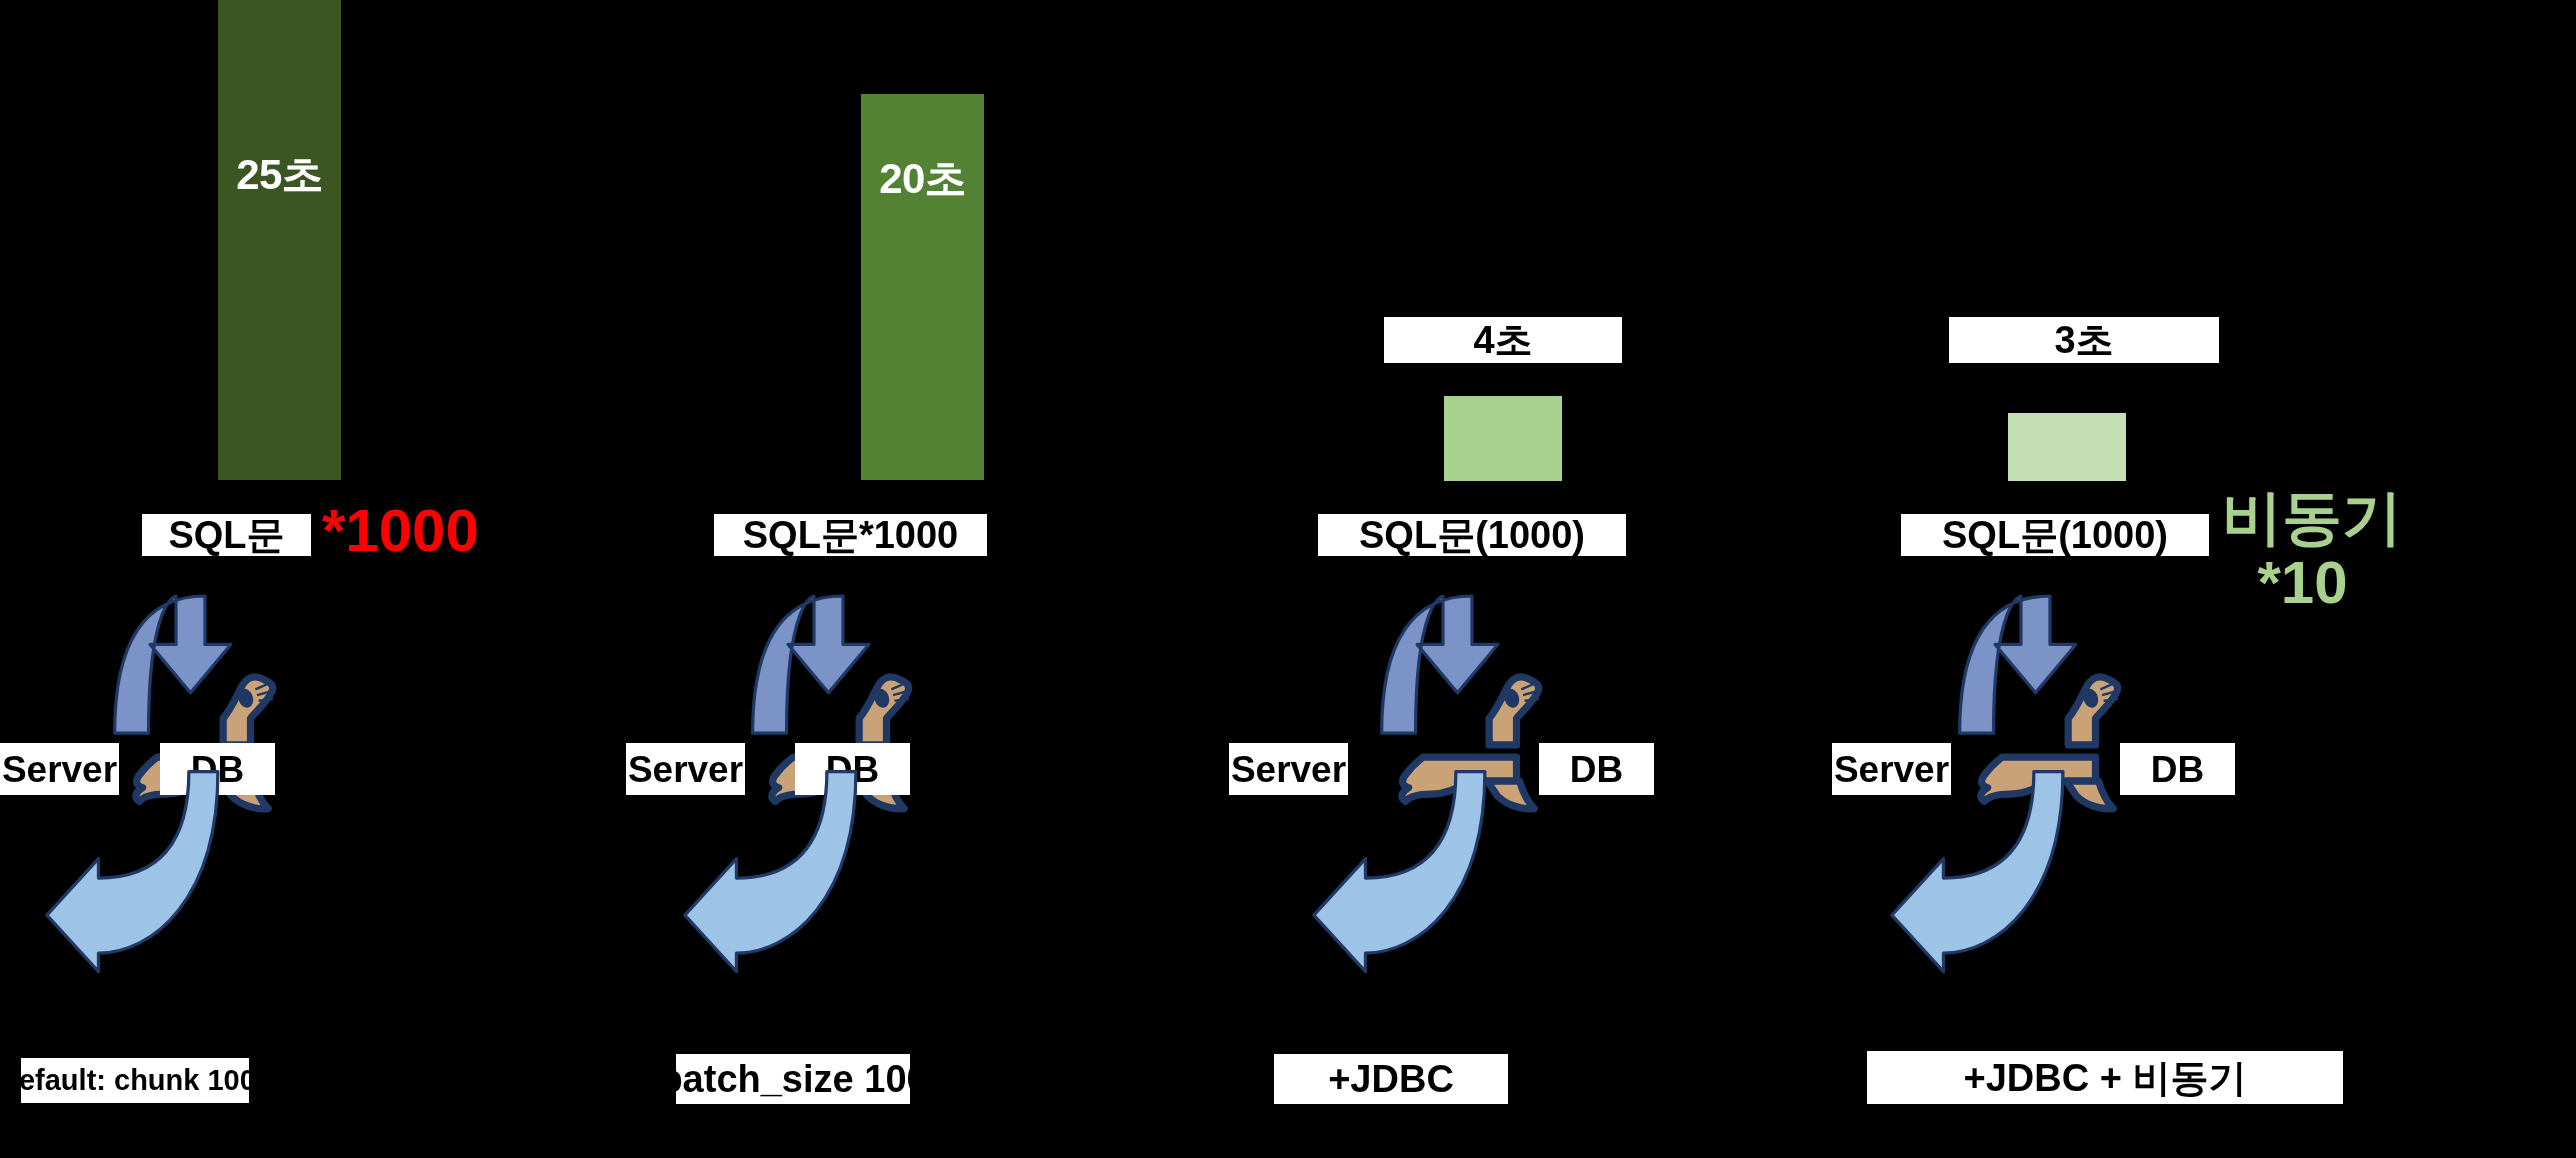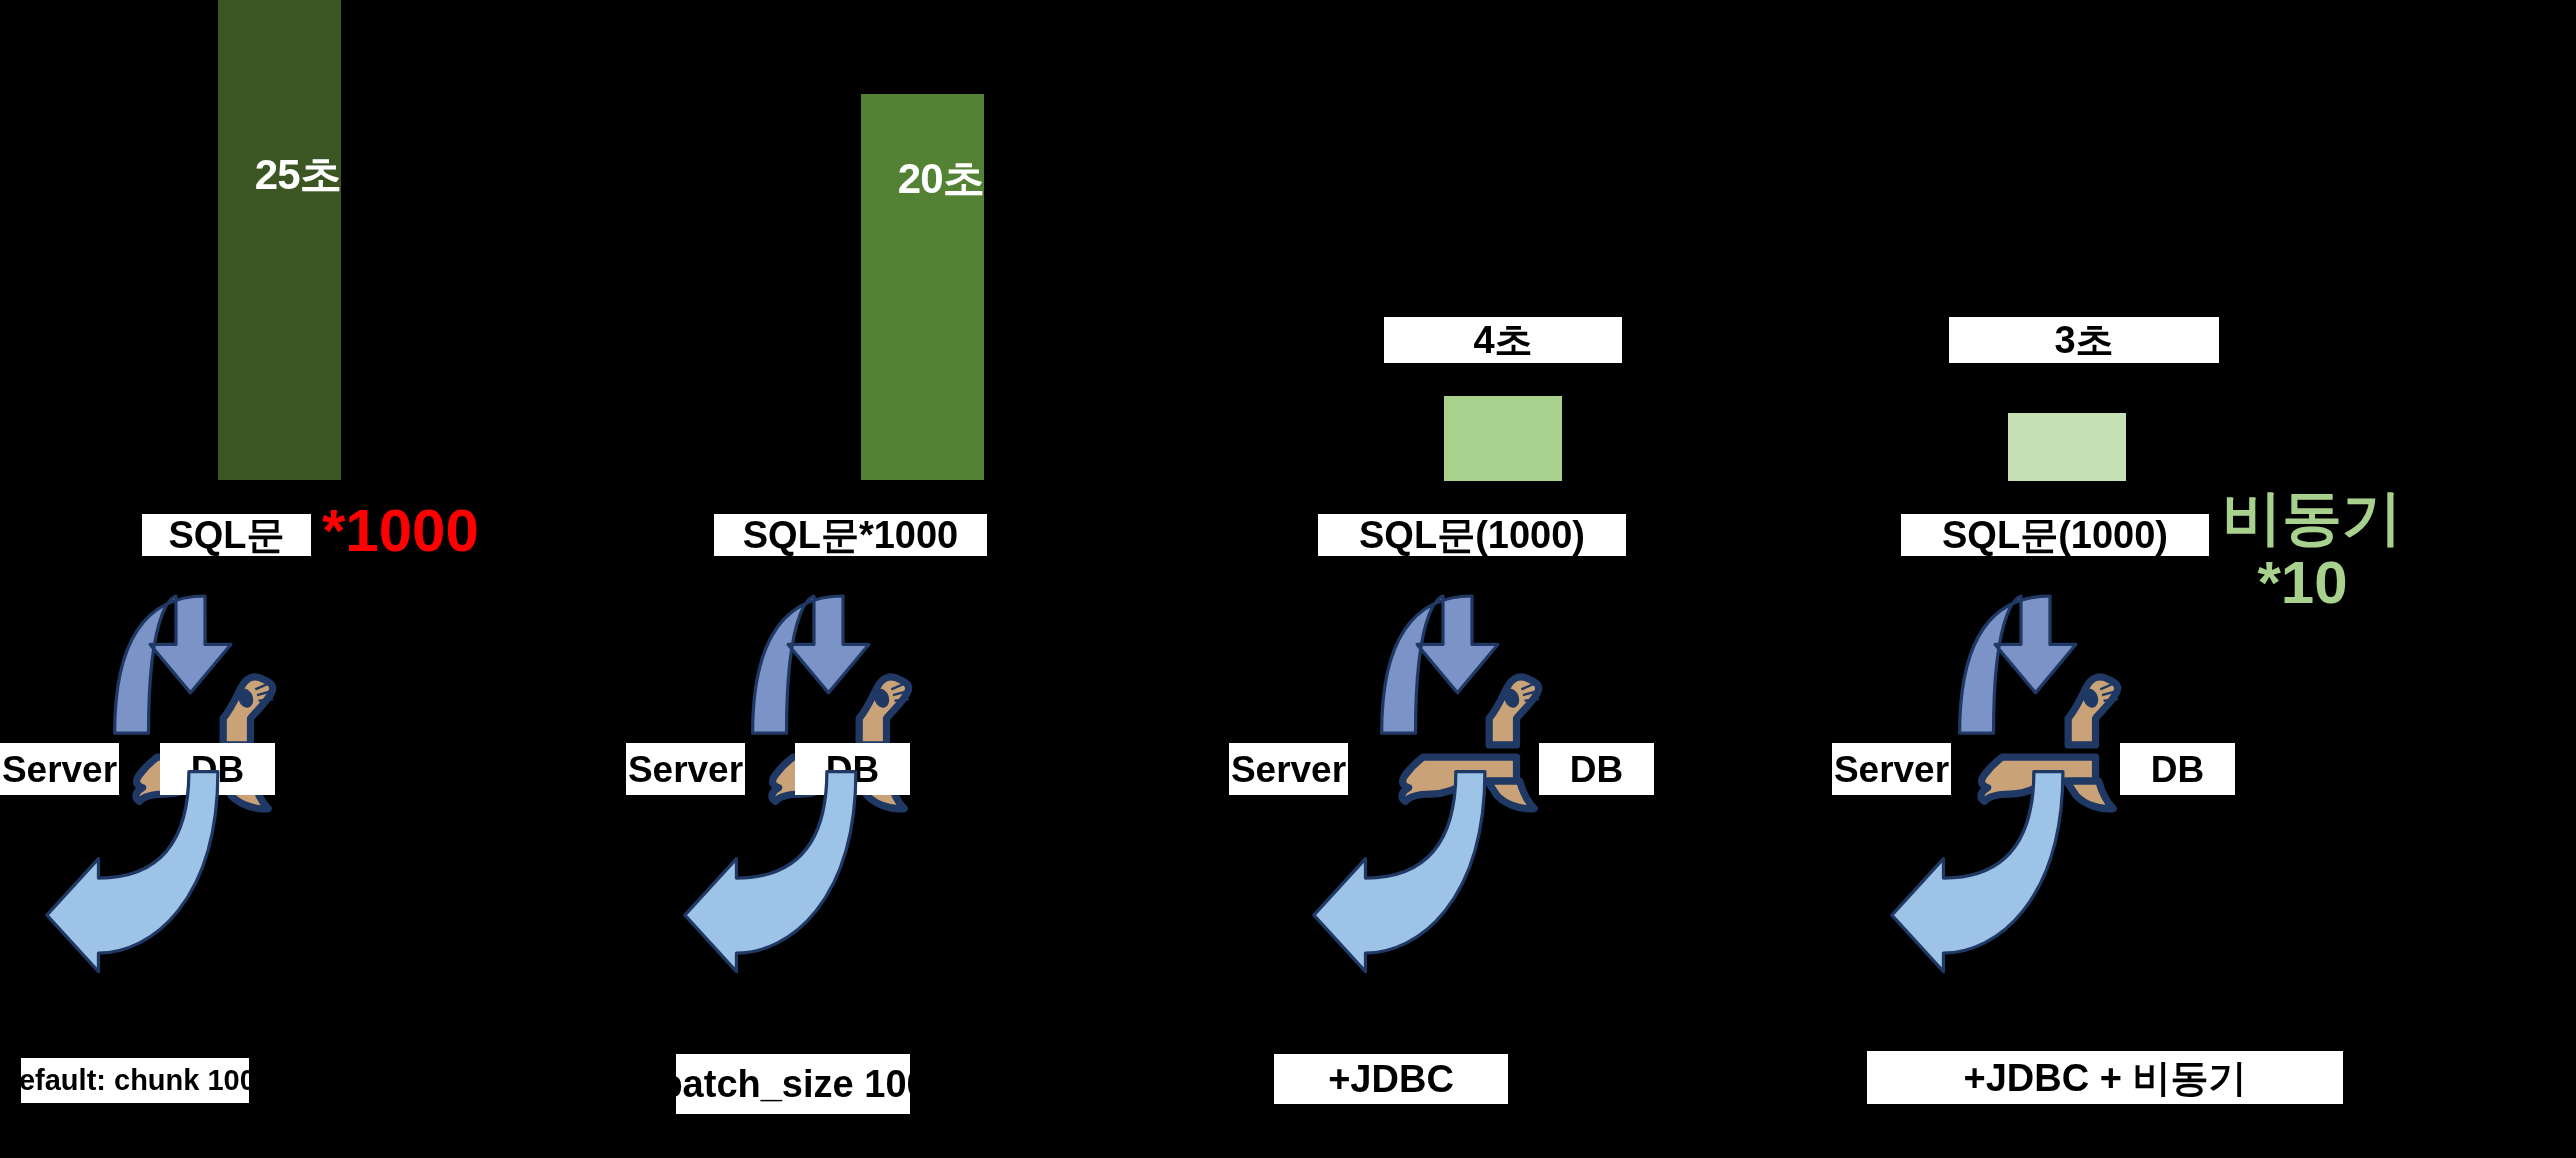--- a/index.html
+++ b/index.html
@@ -17,21 +17,21 @@
     background: #000000;
     overflow: hidden;
   }
   .col { position: absolute; top: 0; height: 1158px; }
 
   
   .bar { position: absolute; }
   .bar-label-inside {
     position: absolute;
     left: 0; right: 0;
-    text-align: right;
+    text-align: center;
     color: #FFFFFF;
     font-weight: bold;
     font-size: 42px;
     letter-spacing: -0.8px;
     white-space: nowrap;
   }
 
   
   .wbox {
     position: absolute;
@@ -132,21 +132,21 @@
       </g>
     </svg>
 
     <div class="wbox node" style="left:626px; top:743px; width:119px; height:52px;">Server</div>
     <div class="wbox node" style="left:795px; top:743px; width:115px; height:52px;">DB</div>
 
     <svg style="left:638px; top:836px; width:339px; height:206px;" viewBox="0 0 420 255">
       <path d="M242,0 L278,0 C278,160 196,225 130,225 L130,248 L66,178 L130,108 L130,132 C190,132 242,104 242,0 Z" fill="#9DC3E6" stroke="#1F3864" stroke-width="4" stroke-linejoin="round" transform="translate(-8,-80)"></path>
     </svg>
 
-    <div class="wbox foot" style="left:676px; top:1054px; width:234px; height:60px;">+batch_size 1000</div>
+    <div class="wbox foot" style="left:676px; top:1054px; width:234px; height:50px;">+batch_size 1000</div>
   </div>
 
   <div class="col">
 
     <div class="wbox sec" style="left:1384px; top:317px; width:238px; height:46px;">4초</div>
 
     <div class="bar" style="left:1444px; top:396px; width:118px; height:85px; background:#A9D18E;"></div>
 
     <div class="wbox sql" style="left:1318px; top:514px; width:308px; height:42px;">SQL문(1000)</div>
 

